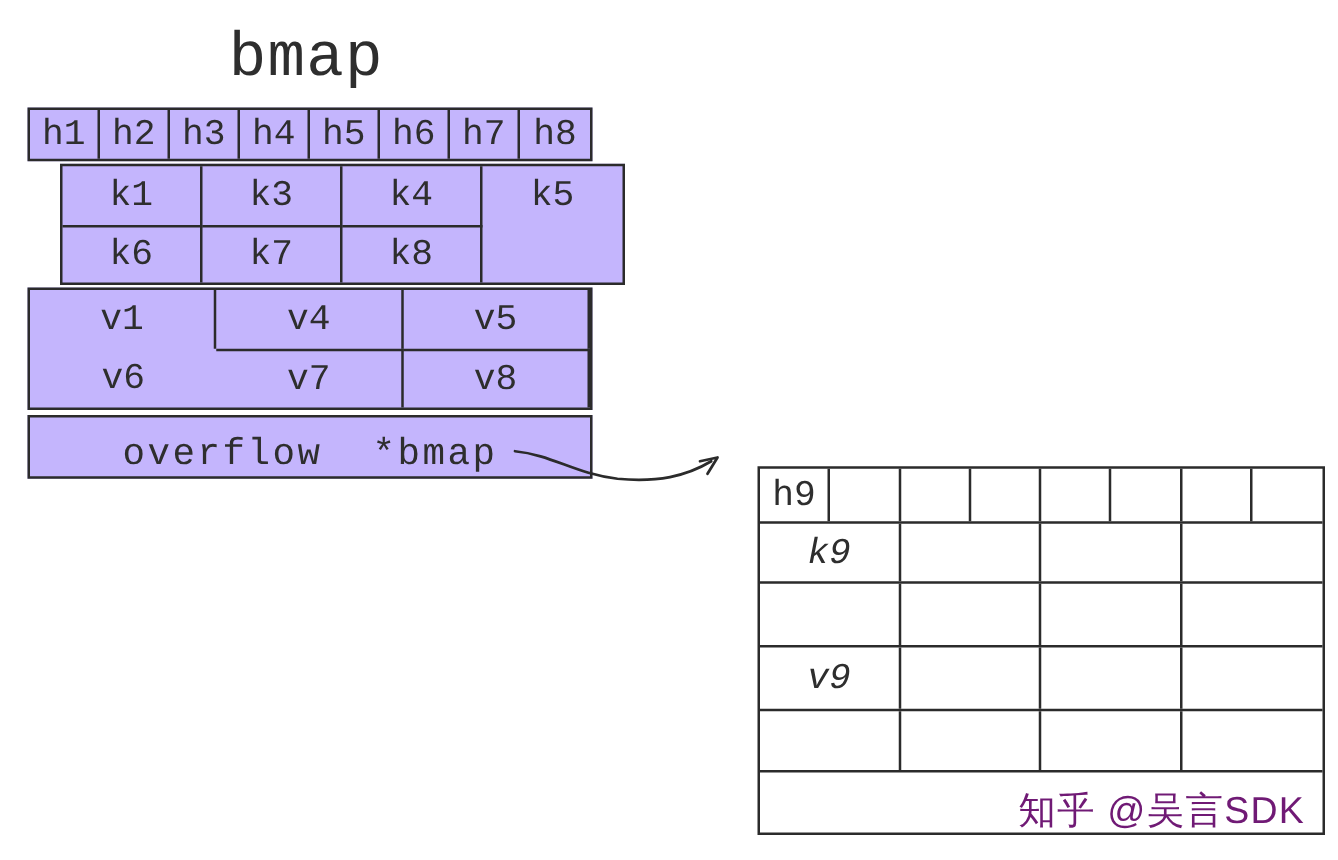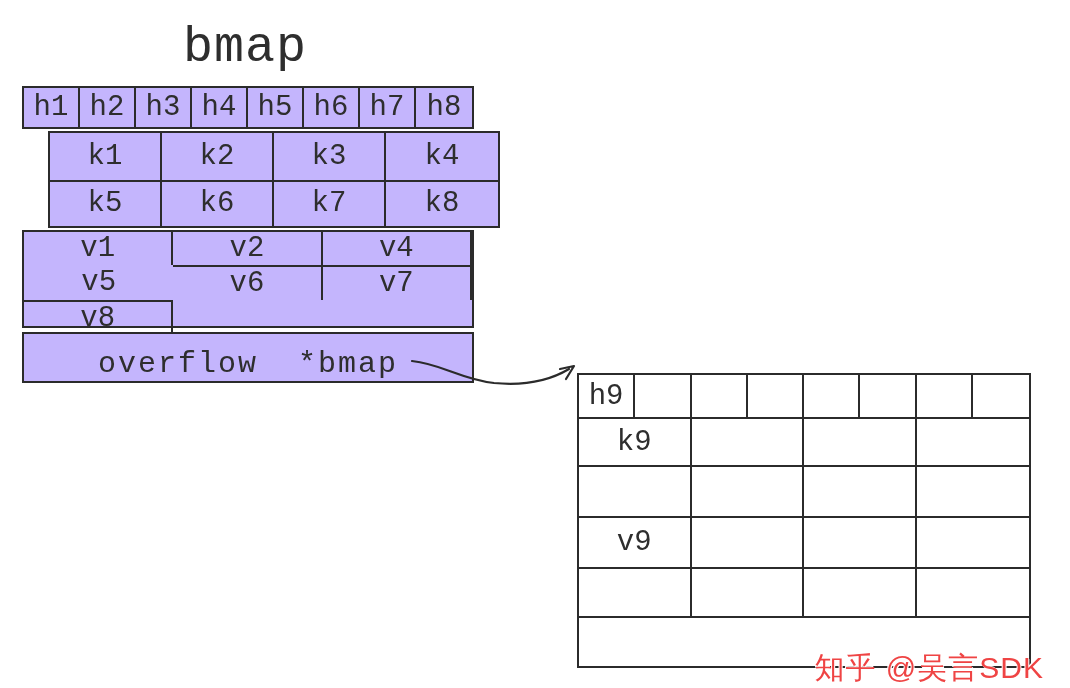--- a/index.html
+++ b/index.html
@@ -27,35 +27,35 @@
     font-size:29px; border-right:2px solid #2b2b2b; box-sizing:border-box;
   }
   .grid8 .cell:nth-child(8n) { border-right:none; }
   .grid4 .cell:nth-child(4n) { border-right:none; }
   .grid4 .cell:nth-child(n+5) { border-top:2px solid #2b2b2b;text-align:center; }
   .ovf-text { font-size:30px; letter-spacing:2px; white-space:pre; }
   
   .arrow { position:absolute; left:0; top:0; width:1070px; height:688px; pointer-events:none; }
   
   .t2 {
-    position:absolute; left:577px; top:373px; width:454px; height:295px;
+    position:absolute; left:606px; top:373px; width:454px; height:295px;
     box-sizing:border-box; border:2px solid #2b2b2b; background:transparent;
   }
   .t2-hdr { height:42px; display:grid; grid-template-columns:repeat(8,1fr); box-sizing:border-box; }
-  .t2-row { display:grid; grid-template-columns:repeat(4,1fr); border-top:2px solid #2b2b2b; box-sizing:border-box; }
+  .t2-row { display:grid; grid-template-columns:repeat(4,1fr); border-top:2px solid #2b2b2b; box-sizing:border-box;font-style:italic; }
   .t2-row.r-k  { height:48px; }
   .t2-row.r-e1 { height:51px; }
   .t2-row.r-v  { height:51px; }
   .t2-row.r-e2 { height:49px; }
   .t2-ovf { height:50px; border-top:2px solid #2b2b2b; box-sizing:border-box; }
   
   .watermark {
-    position:absolute; top:648px; right:26px;
+    position:absolute; top:628px; right:26px;
     font-family:"Liberation Sans","DejaVu Sans",sans-serif;
-    font-size:30px; letter-spacing:1px; color:#ef4444;
+    font-size:30px; letter-spacing:1px; color:#701a75;
     text-shadow:1px 1px 0 #ffffff, -1px -1px 0 #ffffff;
   }
 </style>
 </head>
 <body>
 
 <div class="canvas">
 
   <div class="title">bmap</div>
 
@@ -65,31 +65,29 @@
       <div class="cell">h2</div>
       <div class="cell">h3</div>
       <div class="cell">h4</div>
       <div class="cell">h5</div>
       <div class="cell">h6</div>
       <div class="cell">h7</div>
       <div class="cell">h8</div>
     </div>
     <div class="block t1-keys grid4">
       <div class="cell">k1</div>
-      <div class="cell">k2</div>
       <div class="cell">k3</div>
       <div class="cell">k4</div>
       <div class="cell">k5</div>
       <div class="cell">k6</div>
       <div class="cell">k7</div>
       <div class="cell">k8</div>
     </div>
     <div class="block t1-vals grid4">
       <div class="cell">v1</div>
-      <div class="cell">v2</div>
       <div class="cell">v4</div>
       <div class="cell">v5</div>
       <div class="cell">v6</div>
       <div class="cell">v7</div>
       <div class="cell">v8</div>
     </div>
     <div class="block t1-ovf">
       <span class="ovf-text">overflow  *bmap</span>
     </div>
   </div>

